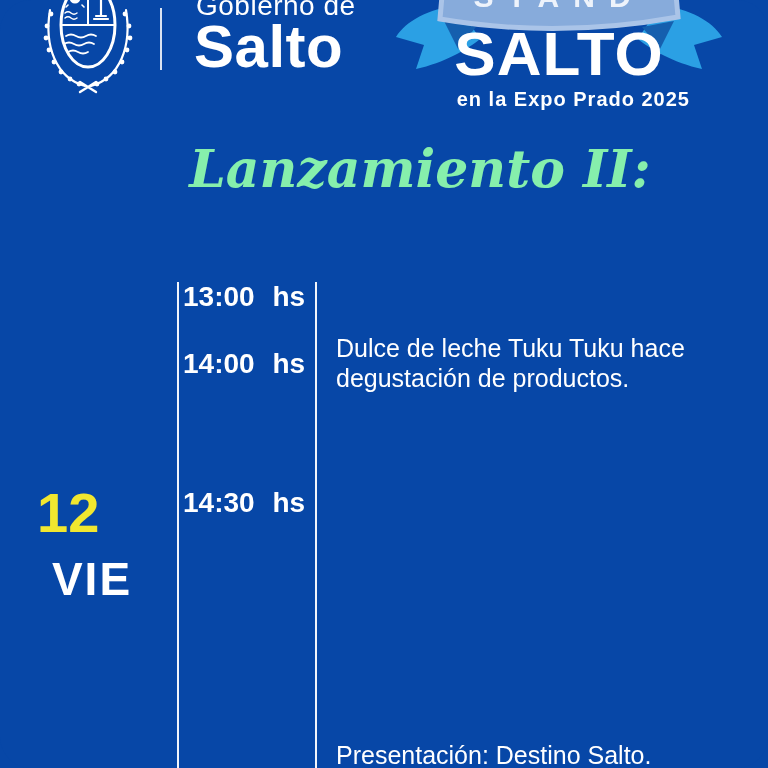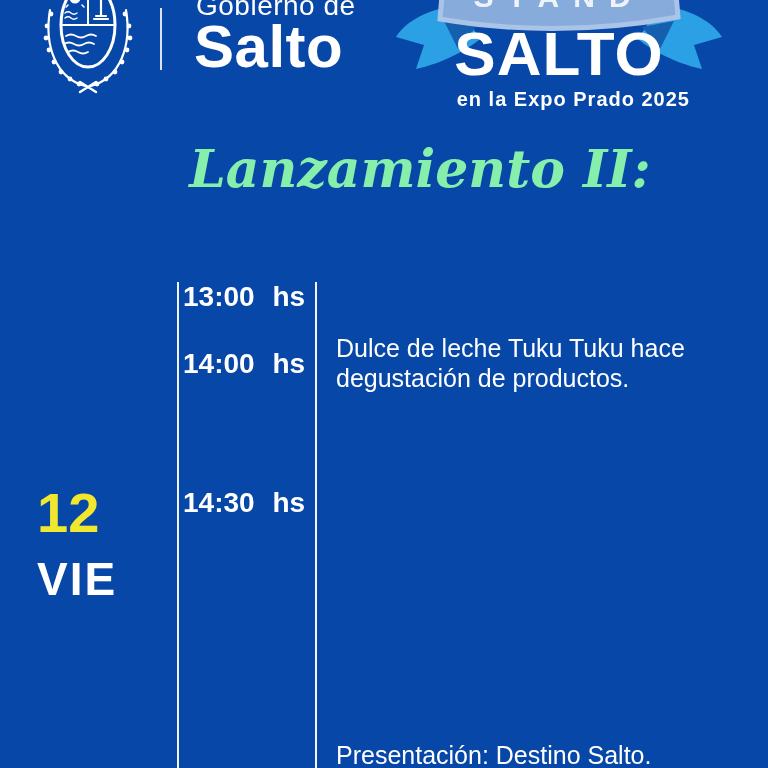--- a/index.html
+++ b/index.html
@@ -23,21 +23,21 @@
   
   .event-title{left:0;width:768px;text-align:center;
     font-family:"DejaVu Serif",serif;font-style:italic;font-weight:700;
     font-size:52px;color:#86efac;padding-left:36px;}
   #event-title-1{top:138px;}
   #event-title-2{top:198px;}
 
   
   #date-day{left:37px;top:480px;width:110px;
     font-size:56px;font-weight:700;color:#f1e72f;}
-  #date-weekday{left:37px;top:552px;width:110px;
+  #date-weekday{left:37px;top:552px;width:110px;text-align:center;
     font-size:46px;font-weight:700;letter-spacing:2px;}
 
   
   .vline{width:2px;top:282px;height:486px;background:rgba(255,255,255,.95);}
   #vline-1{left:177px;}
   #vline-2{left:315px;}
   .time{left:183px;width:126px;font-size:28px;font-weight:700;word-spacing:10px;}
   .desc{left:336px;width:424px;font-size:25px;line-height:30px;font-weight:500;
     white-space:pre-line;}
   #time-0{top:281px;} #desc-0{top:280px;}

